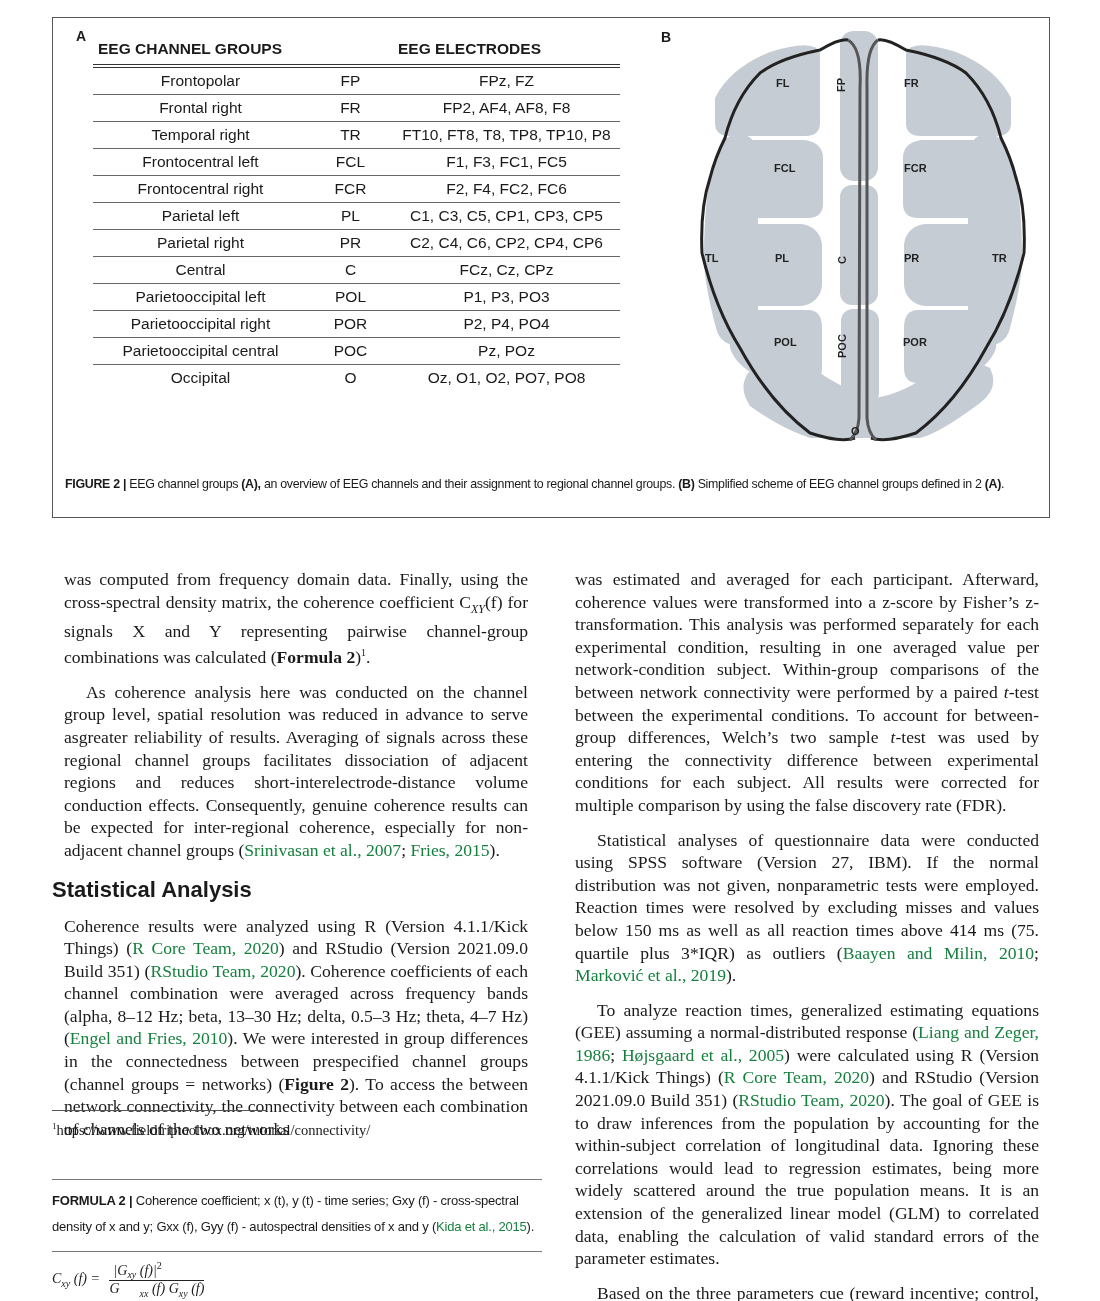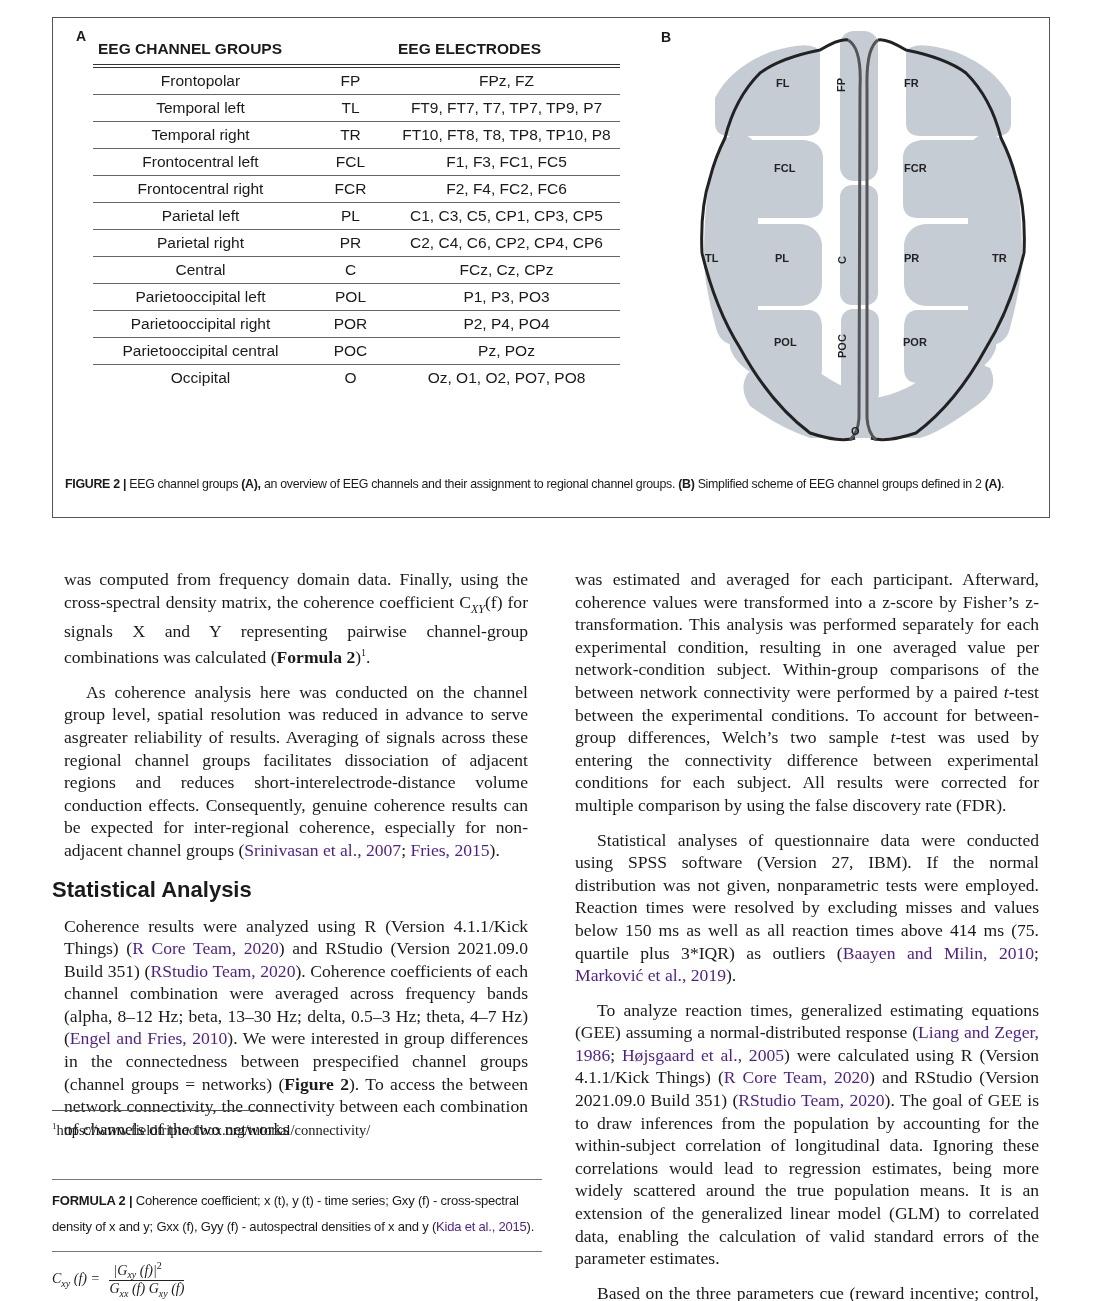--- a/index.html
+++ b/index.html
@@ -8,21 +8,21 @@
   .panel-label{position:absolute;font-family:"Liberation Sans",sans-serif;font-weight:bold;font-size:14px;}
   table.eeg{position:absolute;left:93px;top:38px;width:527px;border-collapse:collapse;font-family:"Liberation Sans",sans-serif;font-size:15.5px;}
   table.eeg th{font-weight:bold;text-align:left;padding:2px 5px 6px 5px;font-size:15.5px;border-bottom:4px double #333;}
   table.eeg td{padding:0 5px;height:26px;border-bottom:1.3px solid #666;text-align:center;}
   table.eeg tr:last-child td{border-bottom:none;margin-top:47px;}
   .c1{width:205px;}.c2{width:75px;}
   .caption{position:absolute;left:65px;top:475px;width:975px;font-family:"Liberation Sans",sans-serif;font-size:12.4px;line-height:19px;letter-spacing:-0.3px;}
   .col{position:absolute;font-family:"Liberation Serif",serif;font-size:17.6px;line-height:22.6px;text-align:justify;}
   .col p{margin:12px;}
   .col p.ind{text-indent:22px;}
-  .cite{color:#4c1d95;}
+  .cite{color:#15803d;}
   .heading{font-family:"Liberation Sans",sans-serif;font-weight:bold;font-size:22px;line-height:26px;margin:15px 0 12px 0;}
   .fnrule{position:absolute;left:52px;top:1110px;width:215px;border-top:1px solid #555;}
   .footnote{position:absolute;left:52px;top:1121px;font-family:Liberation Serif, serif;font-size:14.5px;}
   .footnote sup{font-size:9px;}
   .frule{position:absolute;left:52px;width:490px;border-top:1.2px solid #777;}
   .fcaption{position:absolute;left:52px;top:1188px;width:500px;font-family:"Liberation Sans",sans-serif;font-size:13px;line-height:26px;letter-spacing:-0.2px;}
   .formula{position:absolute;left:52px;top:1260px;font-family:"Liberation Serif",serif;font-style:italic;font-size:14px;}
   .frac{display:inline-block;vertical-align:middle;text-align:left;margin-left:6px;}
   .frac .num{border-bottom:1px solid #222;padding:0 4px;}
   svg text{font-family:"Liberation Sans",sans-serif;font-size:11px;font-weight:bold;fill:#222;}
@@ -42,23 +42,23 @@
       <th>EEG ELECTRODES</th>
     </tr>
   </thead>
   <tbody id="eeg-tbody">
       <tr>
         <td class="c1">Frontopolar</td>
         <td class="c2">FP</td>
         <td>FPz, FZ</td>
       </tr>
       <tr>
-        <td class="c1">Temporal left</td>
-        <td class="c2">TL</td>
-        <td>FT9, FT7, T7, TP7, TP9, P7</td>
+        <td class="c1">Frontal right</td>
+        <td class="c2">FR</td>
+        <td>FP2, AF4, AF8, F8</td>
       </tr>
       <tr>
         <td class="c1">Temporal right</td>
         <td class="c2">TR</td>
         <td>FT10, FT8, T8, TP8, TP10, P8</td>
       </tr>
       <tr>
         <td class="c1">Frontocentral left</td>
         <td class="c2">FCL</td>
         <td>F1, F3, FC1, FC5</td>
@@ -157,21 +157,21 @@
 <div class="footnote"><sup>1</sup><span>https://www.fieldtriptoolbox.org/tutorial/connectivity/</span></div>
 
 <div class="frule" style="top:1179px;"></div>
 <div class="fcaption"><b>FORMULA 2 |</b><span> Coherence coefficient; x (t), y (t) - time series; Gxy (f) - cross-spectral density of x and y; Gxx (f), Gyy (f) - autospectral densities of x and y (</span><span class="cite">Kida et al., 2015</span><span>).</span></div>
 <div class="frule" style="top:1251px;"></div>
 
 <div class="formula">
   <span>C</span><sub style="font-size:10px;">xy</sub><span> (f) =</span>
   <span class="frac">
     <div class="num"><span>|G</span><sub style="font-size:10px;">xy</sub><span> (f)|</span><sup style="font-size:10px;font-style:normal;">2</sup></div>
-    <div><span>G</span><sub style="font-size:10px;">xx</sub><span> (f) </span><span>G</span><sub style="font-size:10px;">xy</sub><span> (f)</span></div>
+    <div><span>G</span><sub style="font-size:10px;margin-left:20px;">xx</sub><span> (f) </span><span>G</span><sub style="font-size:10px;">xy</sub><span> (f)</span></div>
   </span>
 </div>
 
 <div class="col" style="left:563px;top:556px;width:488px;">
   <p><span>was estimated and averaged for each participant. Afterward, coherence values were transformed into a z-score by Fisher’s z-transformation. This analysis was performed separately for each experimental condition, resulting in one averaged value per network-condition subject. Within-group comparisons of the between network connectivity were performed by a paired </span><i>t</i><span>-test between the experimental conditions. To account for between-group differences, Welch’s two sample </span><i>t</i><span>-test was used by entering the connectivity difference between experimental conditions for each subject. All results were corrected for multiple comparison by using the false discovery rate (FDR).</span></p>
   <p class="ind"><span>Statistical analyses of questionnaire data were conducted using SPSS software (Version 27, IBM). If the normal distribution was not given, nonparametric tests were employed. Reaction times were resolved by excluding misses and values below 150 ms as well as all reaction times above 414 ms (75. quartile plus 3*IQR) as outliers (</span><span class="cite">Baayen and Milin, 2010</span><span>; </span><span class="cite">Marković et al., 2019</span><span>).</span></p>
   <p class="ind"><span>To analyze reaction times, generalized estimating equations (GEE) assuming a normal-distributed response (</span><span class="cite">Liang and Zeger, 1986</span><span>; </span><span class="cite">Højsgaard et al., 2005</span><span>) were calculated using R (Version 4.1.1/Kick Things) (</span><span class="cite">R Core Team, 2020</span><span>) and RStudio (Version 2021.09.0 Build 351) (</span><span class="cite">RStudio Team, 2020</span><span>). The goal of GEE is to draw inferences from the population by accounting for the within-subject correlation of longitudinal data. Ignoring these correlations would lead to regression estimates, being more widely scattered around the true population means. It is an extension of the generalized linear model (GLM) to correlated data, enabling the calculation of valid standard errors of the parameter estimates.</span></p>
   <p class="ind"><span>Based on the three parameters cue (reward incentive; control, 3ct, 30ct), block (B1, B2, B3), and group (young and old) and their interaction terms, different parameter combinations were tested as well as the two different most reliable correlation structures</span></p>
 </div>
 

